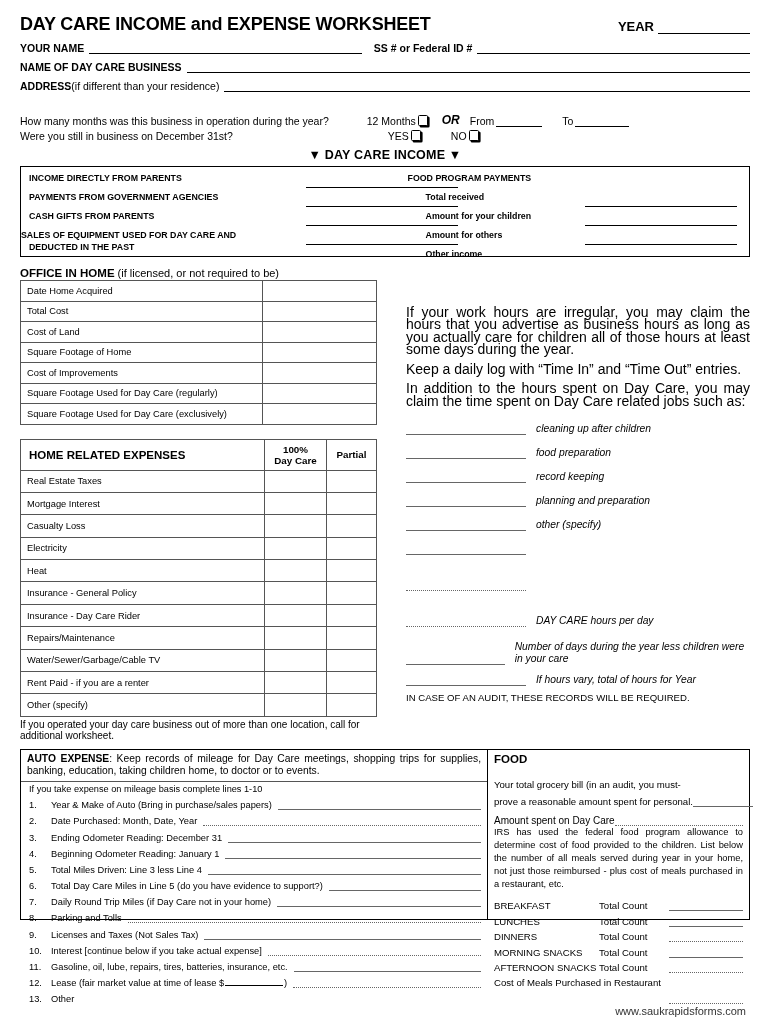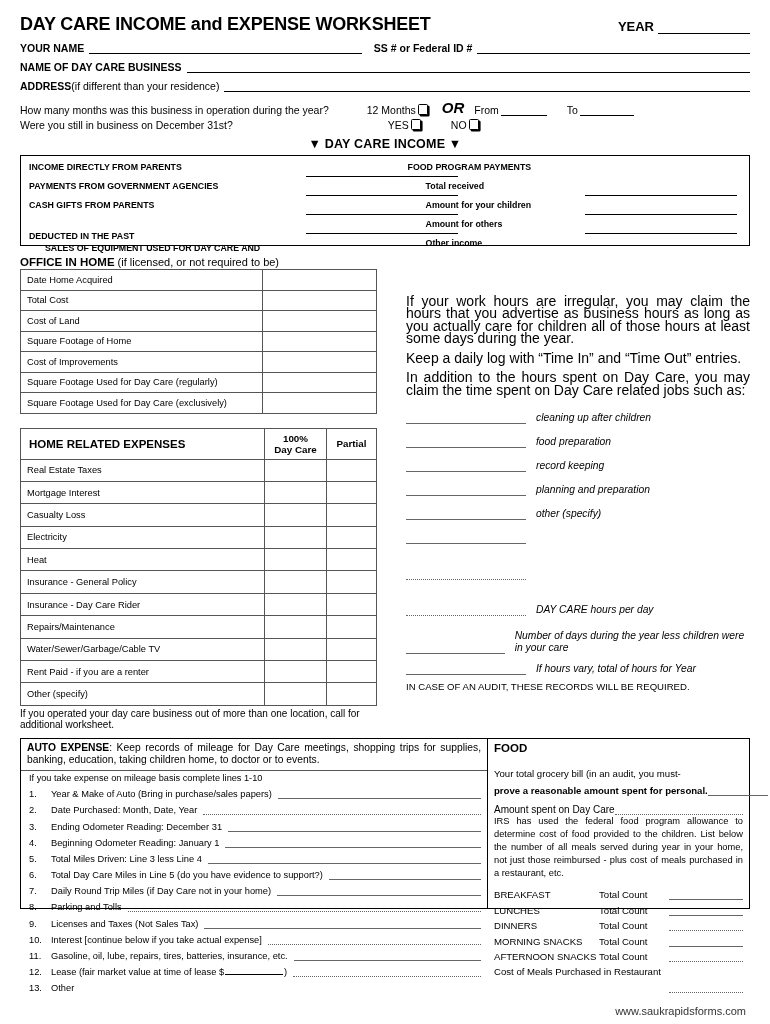--- a/index.html
+++ b/index.html
@@ -148,21 +148,21 @@
   <div class="fld">
     <span class="lbl">ADDRESS</span>
     <span class="lbl lbl-n"> (if different than your residence)</span>
     <span class="ln"></span>
   </div>
 
   <div class="qline">
     <span class="q">How many months was this business in operation during the year?</span>
     <span style="margin-left:38px;">12 Months</span>
     <span class="chk"></span>
-    <span style="font-style:italic;font-weight:bold;font-size:15px;margin:0 10px 0 12px;">OR</span>
+    <span style="font-style:italic;font-weight:bold;font-size:12px;margin:14px 10px 0 12px;">OR</span>
     <span>From</span>
     <span class="rule-thin" style="width:46px;margin:0 2px;"></span>
     <span style="margin-left:18px;">To</span>
     <span class="rule-thin" style="width:54px;margin:0 2px;"></span>
   </div>
 
   <div class="qline" style="margin-top:3px;">
     <span class="q">Were you still in business on December 31st?</span>
     <span style="margin-left:155px;">YES</span>
     <span class="chk"></span>
@@ -170,21 +170,21 @@
     <span class="chk"></span>
   </div>
 
   <div class="sect-head">▼ DAY CARE INCOME ▼</div>
 
   <div class="income-box">
     <div class="inc-left">
       <div class="inc-lbl" style="top:6px;left:8px;">INCOME DIRECTLY FROM PARENTS</div>
       <div class="inc-lbl" style="top:25px;left:8px;">PAYMENTS FROM GOVERNMENT AGENCIES</div>
       <div class="inc-lbl" style="top:44px;left:8px;">CASH GIFTS FROM PARENTS</div>
-      <div class="inc-lbl" style="top:63px;left:24px;margin-top:24px;">SALES OF EQUIPMENT USED FOR DAY CARE AND</div>
+      <div class="inc-lbl" style="top:63px;left:0;">SALES OF EQUIPMENT USED FOR DAY CARE AND</div>
       <div class="inc-lbl" style="top:75px;left:8px;">DEDUCTED IN THE PAST</div>
       <div class="inc-ln" style="top:20px;left:285px;width:152px;"></div>
       <div class="inc-ln" style="top:39px;left:285px;width:152px;"></div>
       <div class="inc-ln" style="top:58px;left:285px;width:152px;"></div>
       <div class="inc-ln" style="top:77px;left:285px;width:152px;"></div>
     </div>
     <div class="inc-right">
       <div class="inc-lbl" style="top:6px;left:8px;">FOOD PROGRAM PAYMENTS</div>
       <div class="inc-lbl" style="top:25px;left:26px;">Total received</div>
       <div class="inc-lbl" style="top:44px;left:26px;">Amount for your children</div>
@@ -432,21 +432,21 @@
           <span class="ln2" style="border-bottom:none;"></span>
         </div>
     </div>
 
     <div class="food">
       <div class="food-hd">FOOD</div>
       <div style="height:8px;"></div>
       <div class="frow" style="height:17px;">
           <span class="fl" style="flex:1;">Your total grocery bill (in an audit, you must-</span>
         </div>
-      <div class="frow" style="height:17px;font-weight:bold;">
+      <div class="frow" style="height:17px;">
           <span class="fl">prove a reasonable amount spent for personal.</span>
           <span class="ln3"></span>
         </div>
       <div class="frow" style="height:19px;">
           <span class="fl" style="font-size:10px;">Amount spent on Day Care</span>
           <span class="ln3 dot"></span>
         </div>
       <div class="food-p">IRS has used the federal food program allowance to determine cost of food provided to the children. List below the number of all meals served during year in your home, not just those reimbursed - plus cost of meals purchased in a restaurant, etc.</div>
       <div style="height:5px;"></div>
 

